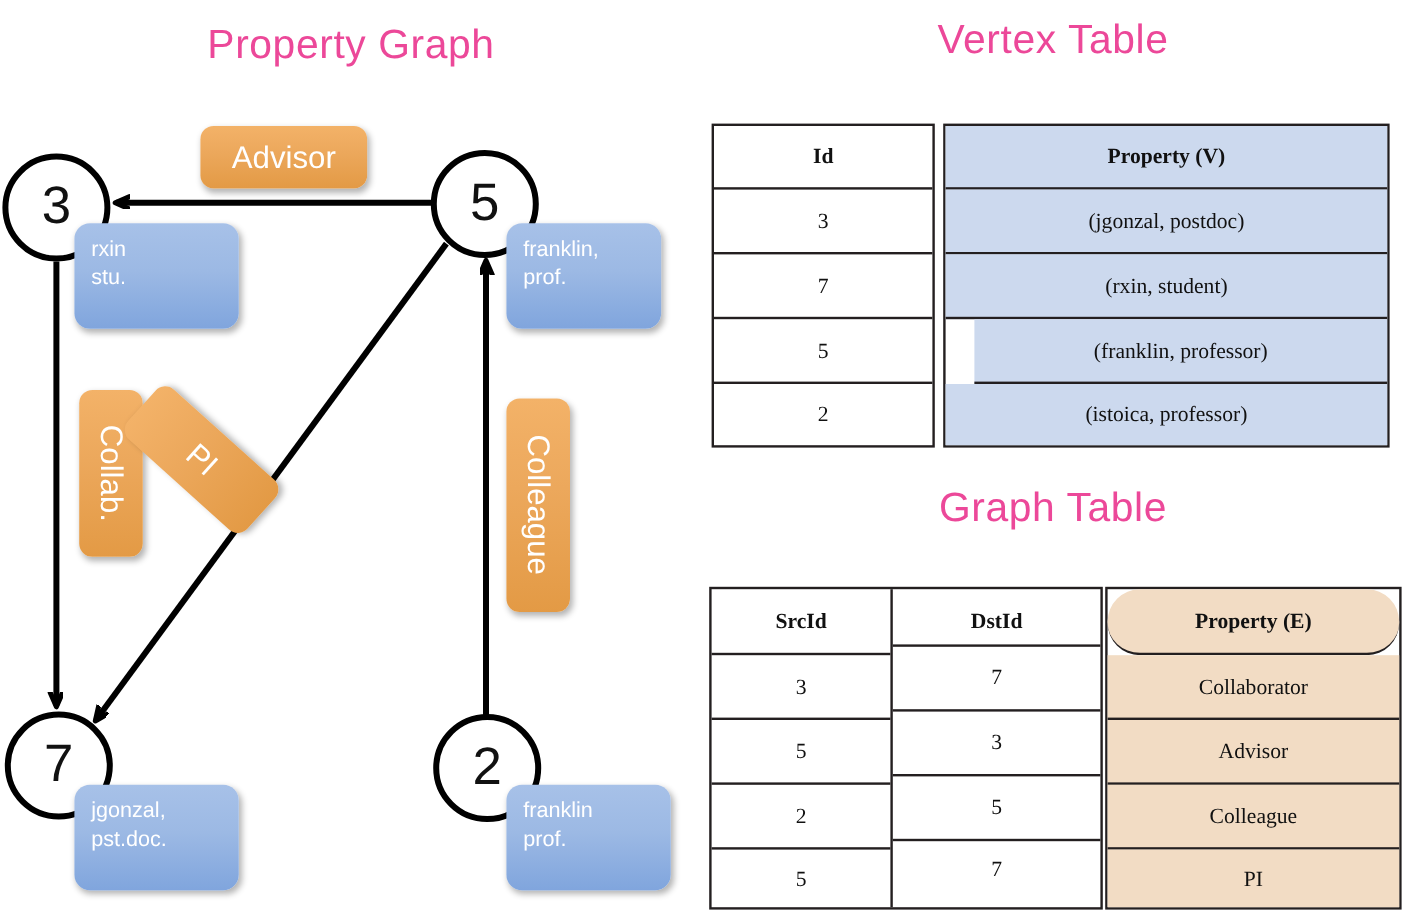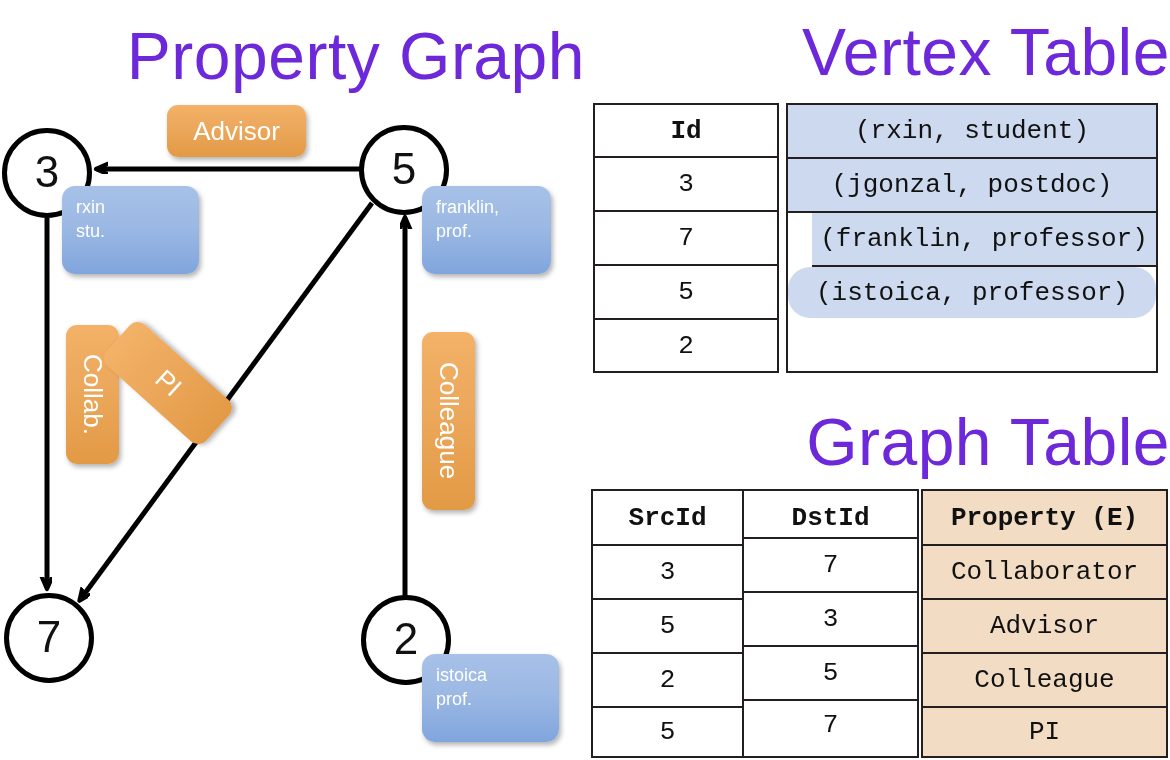--- a/index.html
+++ b/index.html
@@ -8,25 +8,25 @@
     font-family:"Liberation Sans", sans-serif;
     overflow:hidden;position:relative;
   }
   .root{position:absolute;left:0;top:0;width:1170px;height:760px;}
 
   
   .big-title{
     position:absolute;
     font-family:"Liberation Sans", sans-serif;
     font-weight:300;
-    font-size:66px;
-    color:#6d28d9;
+    font-size:34px;
+    color:#ec4899;
     letter-spacing:0.5px;
     white-space:nowrap;
-    text-align:right;
+    text-align:center;
   }
   #title-property-graph{left:0;top:18px;width:585px;}
   #title-vertex-table{left:585px;top:14px;width:585px;}
   #title-edge-table{left:585px;top:404px;width:585px;}
 
   
   .graph{position:absolute;left:0;top:0;width:585px;height:760px;}
   .graph svg{position:absolute;left:0;top:0;}
 
   .node{
@@ -84,23 +84,23 @@
   }
   .obox.rot{transform:rotate(-48deg);}
 
   
   .tbl{position:absolute;}
   .colgrp{position:absolute;top:0;border:2px solid #231f20;box-sizing:border-box;}
   .cell{
     border-bottom:2px solid #231f20;
     box-sizing:border-box;
     display:flex;align-items:center;justify-content:center;
-    font-size:26px;
+    font-size:18px;
     color:#111;
-    font-family:Liberation Mono, monospace;
+    font-family:Liberation Serif, serif;
     font-weight:400;
     white-space:nowrap;
   }
   .cell:last-child{border-bottom:none;}
   .cell.hdr{font-weight:700;}
   .bluefill{background:#ccd9ee;}
   .orangefill{background:#f2dcc4;}
 </style>
 </head>
 <body>
@@ -147,23 +147,27 @@
     <div class="pbox" style="left:62px;top:186px;width:137px;height:88px;">
       <div>rxin</div>
       <div>stu.</div>
     </div>
 
     <div class="pbox" style="left:422px;top:186px;width:129px;height:88px;">
       <div>franklin,</div>
       <div>prof.</div>
     </div>
 
+    <div class="pbox" style="left:62px;top:654px;width:137px;height:88px;">
+      <div>jgonzal,</div>
+      <div>pst.doc.</div>
+    </div>
 
     <div class="pbox" style="left:422px;top:654px;width:137px;height:88px;">
-      <div>istoica</div>
+      <div>franklin</div>
       <div>prof.</div>
     </div>
 
     <div class="obox" style="left:167px;top:105px;width:139px;height:52px;">
       <span>Advisor</span>
     </div>
 
     <div class="obox" style="left:66px;top:325px;width:53px;height:139px;">
       <span class="vtxt">Collab.</span>
     </div>
@@ -181,24 +185,25 @@
 
     <div class="colgrp" style="left:0px;width:186px;height:270px;">
       <div class="cell hdr" style="height:53px;">Id</div>
       <div class="cell" style="height:54px;">3</div>
       <div class="cell" style="height:54px;">7</div>
       <div class="cell" style="height:54px;">5</div>
       <div class="cell" style="height:51px;">2</div>
     </div>
 
     <div class="colgrp" style="left:193px;width:372px;height:270px;">
+      <div class="cell hdr bluefill" style="height:53px;">Property (V)</div>
+      <div class="cell bluefill" style="height:54px;">(jgonzal, postdoc)</div>
       <div class="cell bluefill" style="height:54px;">(rxin, student)</div>
-      <div class="cell bluefill" style="height:54px;">(jgonzal, postdoc)</div>
       <div class="cell bluefill" style="height:54px;margin-left:24px;">(franklin, professor)</div>
-      <div class="cell bluefill" style="height:51px;border-radius:22px;">(istoica, professor)</div>
+      <div class="cell bluefill" style="height:51px;">(istoica, professor)</div>
     </div>
   </div>
 
   <div class="tbl" style="left:591px;top:489px;width:577px;height:269px;">
 
     <div class="colgrp" style="left:0px;width:328px;height:269px;display:flex;align-items:center;">
       <div style="width:152px;border-right:2px solid #231f20;box-sizing:border-box;">
         <div class="cell hdr" style="height:55px;">SrcId</div>
         <div class="cell" style="height:54px;">3</div>
         <div class="cell" style="height:54px;">5</div>
@@ -208,21 +213,21 @@
       <div style="width:174px;box-sizing:border-box;">
         <div class="cell hdr" style="height:40px;">DstId</div>
         <div class="cell" style="height:54px;">7</div>
         <div class="cell" style="height:54px;">3</div>
         <div class="cell" style="height:54px;">5</div>
         <div class="cell" style="height:48px;">7</div>
       </div>
     </div>
 
     <div class="colgrp" style="left:330px;width:247px;height:269px;">
-      <div class="cell hdr orangefill" style="height:55px;">Property (E)</div>
+      <div class="cell hdr orangefill" style="height:55px;border-radius:27px;">Property (E)</div>
       <div class="cell orangefill" style="height:54px;">Collaborator</div>
       <div class="cell orangefill" style="height:54px;">Advisor</div>
       <div class="cell orangefill" style="height:54px;">Colleague</div>
       <div class="cell orangefill" style="height:48px;">PI</div>
     </div>
   </div>
 
 </div>
 
 </body></html>

